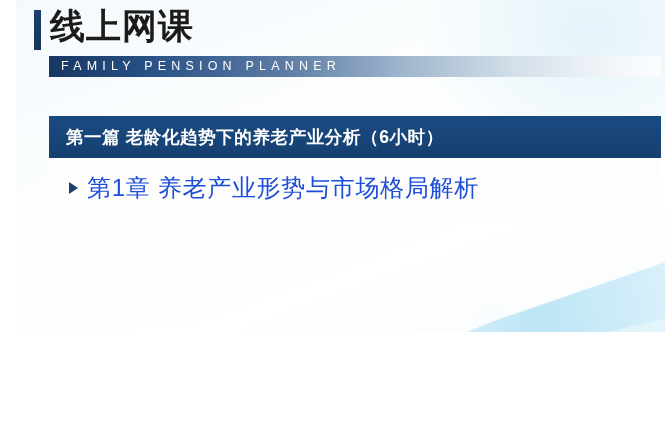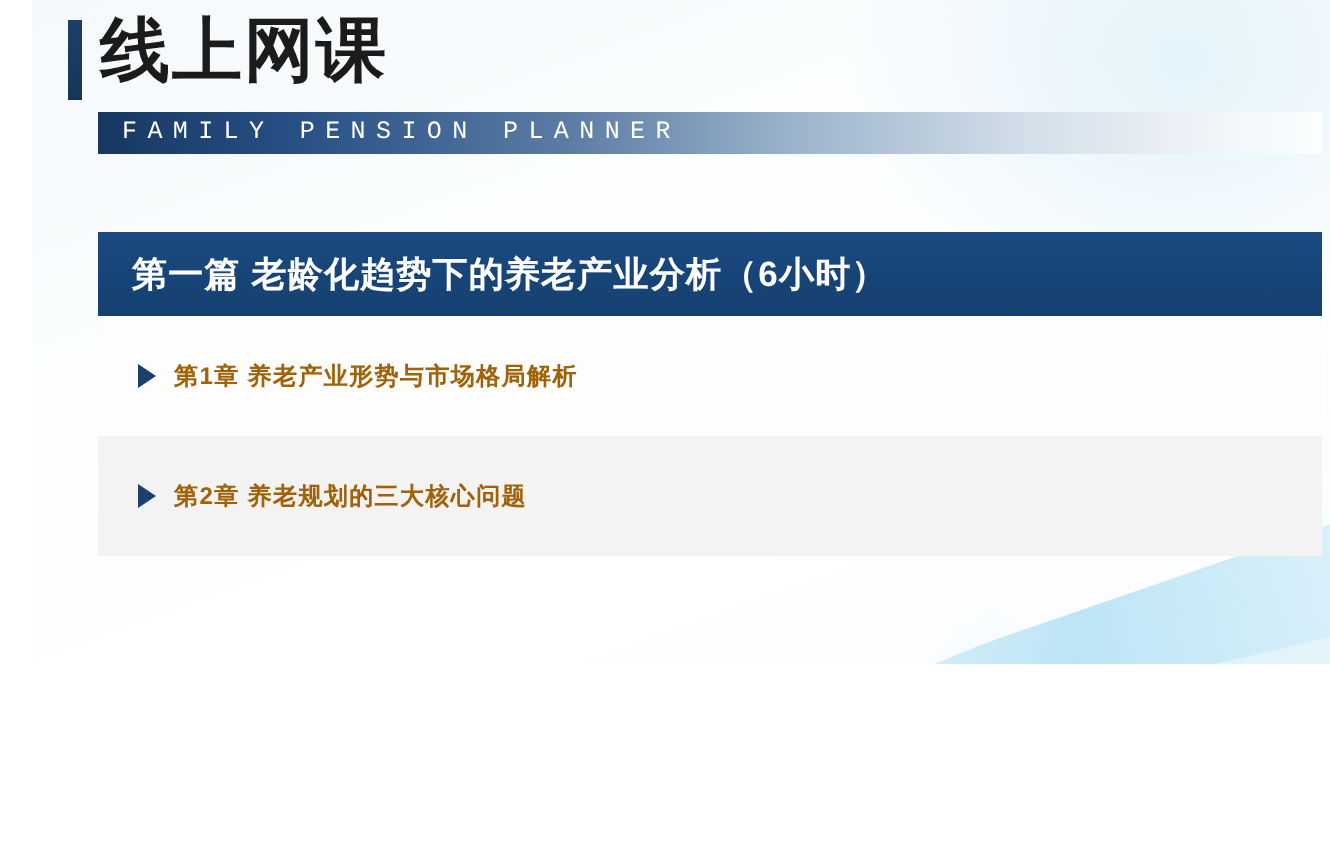--- a/index.html
+++ b/index.html
@@ -118,21 +118,20 @@
     position: absolute;
     left: 12px;
     top: 0;
     height: 21px;
     line-height: 21px;
     font-size: 12.5px;
     letter-spacing: 5.2px;
     color: #ffffff;
     font-weight: 500;
     white-space: nowrap;
-    font-family: Liberation Mono, monospace;
   }
 
   
   .panel {
     position: absolute;
     left: 33px;
     top: 116px;
     width: 612px;
   }
 
@@ -168,25 +167,24 @@
   .chapter-arrow {
     width: 0;
     height: 0;
     border-top: 6px solid transparent;
     border-bottom: 6px solid transparent;
     border-left: 9px solid #1c3f6e;
     margin-right: 9px;
     flex: 0 0 auto;
   }
   .chapter-text {
-    font-size: 12px;
-    color: #a16207;
+    font-size: 24px;
+    color: #1d4ed8;
     letter-spacing: 0.7px;
     white-space: nowrap;
-    font-weight: bold;
   }
 </style>
 </head>
 <body>
 
 <div id="slide">
 
   <div class="glow-tr"></div>
   <div class="ribbon ribbon-d"></div>
   <div class="ribbon ribbon-c"></div>
@@ -209,23 +207,19 @@
       <div class="section-title">第一篇 老龄化趋势下的养老产业分析（6小时）</div>
     </div>
 
     <div class="chapter-list">
 
       <div class="chapter-row">
         <span class="chapter-arrow"></span>
         <span class="chapter-text">第1章 养老产业形势与市场格局解析</span>
       </div>
 
-      <div class="chapter-row alt">
-        <span class="chapter-arrow"></span>
-        <span class="chapter-text">第2章 养老规划的三大核心问题</span>
-      </div>
 
 
 
     </div>
   </div>
 
 </div>
 
 </body></html>

